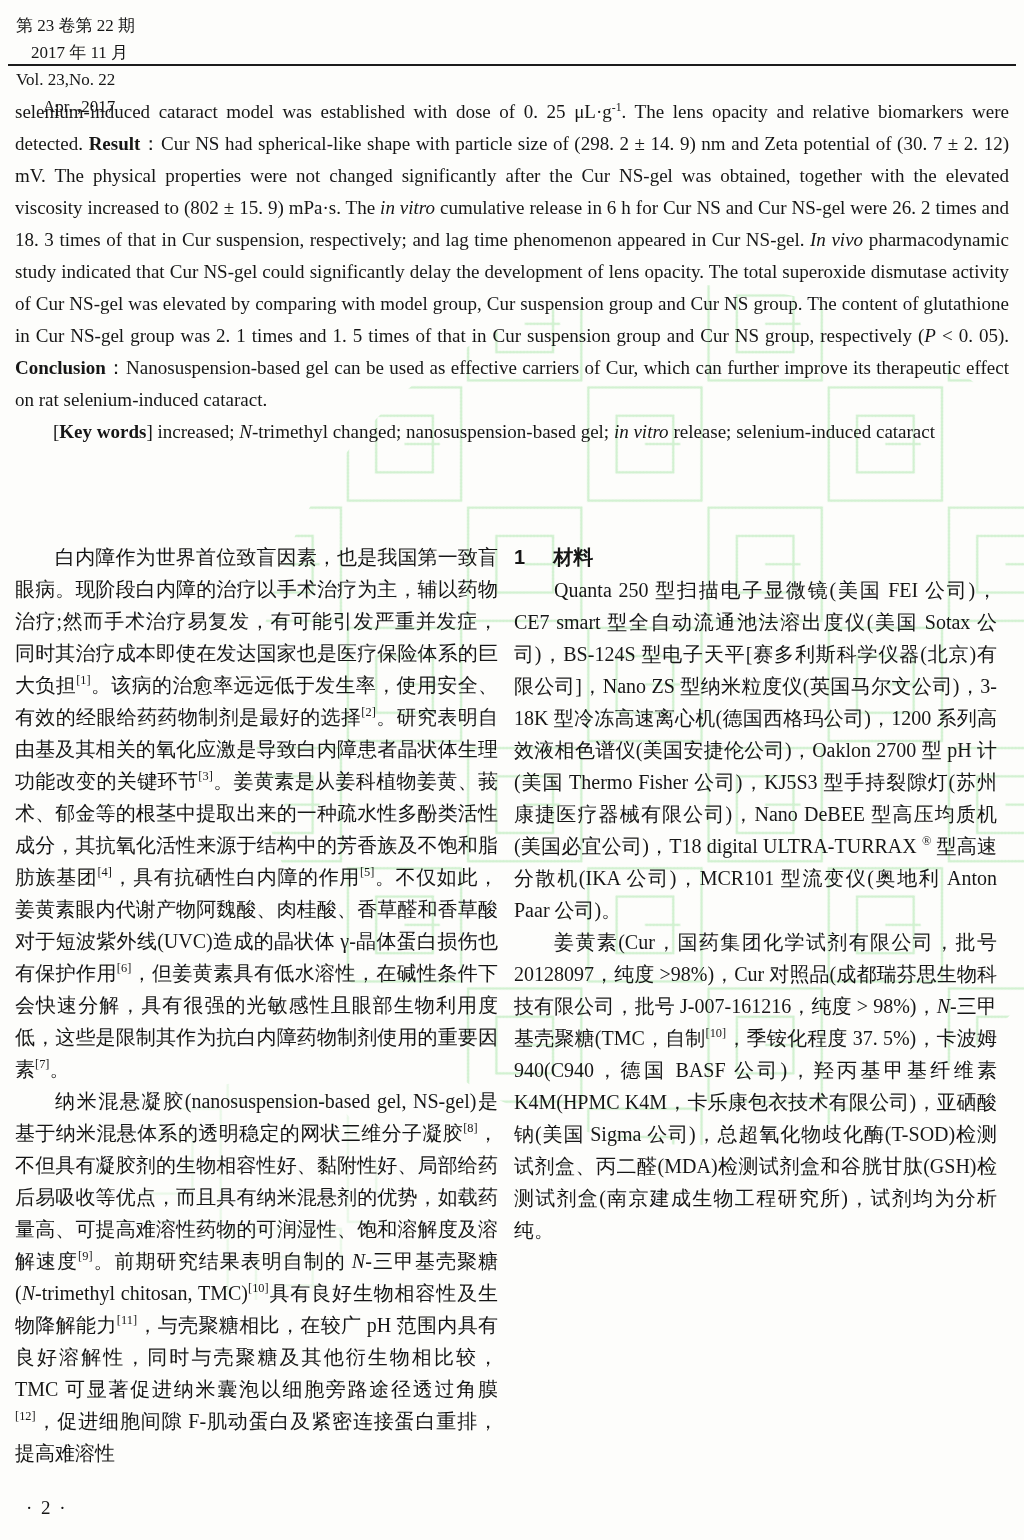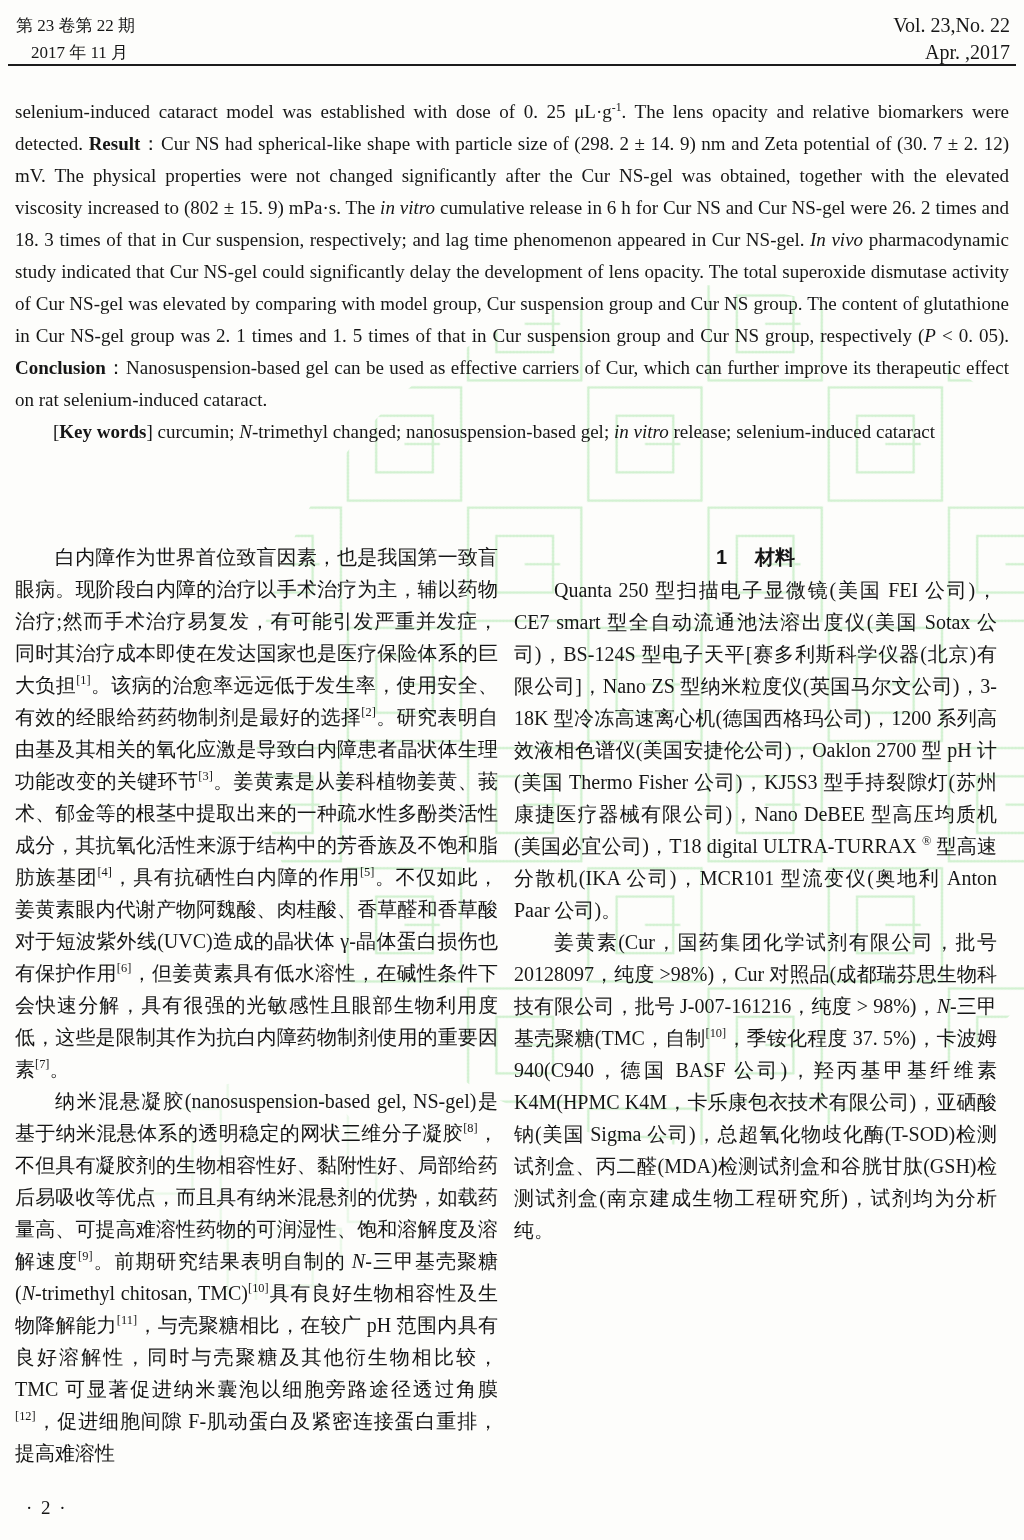--- a/index.html
+++ b/index.html
@@ -5,40 +5,40 @@
   html,body{margin:0;padding:0;background:#ffffff;}
   .page{
     position:relative;width:1024px;height:1540px;overflow:hidden;
     background:#fdfdfb;color:#161616;
     font-family:"Liberation Serif","DejaVu Serif",serif;
   }
   .watermark{position:absolute;top:0;left:0;z-index:0;pointer-events:none;}
   .layer{position:absolute;z-index:1;}
 
   header{position:absolute;z-index:1;top:12px;left:16px;right:14px;
-    display:flex;justify-content:space-between;align-items:flex-start;}
+    display:flex;justify-content:space-between;align-items:flex-start;flex-direction:column;}
   .h-left{font-size:17px;line-height:27px;}
   .h-left .l2{padding-left:8px;text-align:center;}
-  .h-right{font-size:20px;line-height:27px;text-align:right;}
+  .h-right{font-size:17px;line-height:27px;text-align:right;}
   .h-center{text-align:center;flex:1;}
   .h-center .zh{font-size:24px;font-weight:700;letter-spacing:3px;
     font-family:"Liberation Sans","DejaVu Sans",sans-serif;}
   .h-center .en{font-size:17px;margin-top:4px;}
   .rule{position:absolute;z-index:1;top:64px;left:8px;right:8px;height:2px;background:#1c1c1c;}
 
   .abstract{top:96px;left:15px;width:994px;}
   .eng{margin:0;font-size:19px;line-height:32px;text-align:justify;}
   .kw{text-indent:2em;}
 
   .columns{top:541px;left:15px;width:994px;display:flex;gap:16px;}
   .col{width:483px;}
   .zhp{margin:0;font-size:20px;line-height:32px;text-align:justify;}
   .indent{text-indent:2em;}
   .sec{margin:0;font-size:20px;line-height:33px;font-weight:700;
-    font-family:"Liberation Sans","DejaVu Sans",sans-serif;text-align:center;}
+    font-family:"Liberation Sans","DejaVu Sans",sans-serif;}
   .sec-title{margin-left:1.4em;}
 
   sup{font-size:0.62em;vertical-align:super;line-height:0;}
   .b{font-weight:700;}
   .i{font-style:italic;}
 
   .pagenum{top:1497px;left:26px;font-size:19px;letter-spacing:2px;}
 </style>
 </head>
 <body>
@@ -67,21 +67,21 @@
     <div class="h-right">
       <div>Vol. 23,No. 22</div>
       <div>Apr. ,2017</div>
     </div>
   </header>
 
   <div class="rule"></div>
 
   <section class="layer abstract">
     <p class="eng"><span>selenium-induced cataract model was established with dose of 0. 25 μL·g</span><sup>-1</sup><span>. The lens opacity and relative biomarkers were detected. </span><span class="b">Result</span><span>：</span><span>Cur NS had spherical-like shape with particle size of (298. 2 ± 14. 9) nm and Zeta potential of (30. 7 ± 2. 12) mV. The physical properties were not changed significantly after the Cur NS-gel was obtained, together with the elevated viscosity increased to (802 ± 15. 9) mPa·s. The </span><span class="i">in vitro</span><span> cumulative release in 6 h for Cur NS and Cur NS-gel were 26. 2 times and 18. 3 times of that in Cur suspension, respectively; and lag time phenomenon appeared in Cur NS-gel. </span><span class="i">In vivo</span><span> pharmacodynamic study indicated that Cur NS-gel could significantly delay the development of lens opacity. The total superoxide dismutase activity of Cur NS-gel was elevated by comparing with model group, Cur suspension group and Cur NS group. The content of glutathione in Cur NS-gel group was 2. 1 times and 1. 5 times of that in Cur suspension group and Cur NS group, respectively (</span><span class="i">P</span><span> &lt; 0. 05). </span><span class="b">Conclusion</span><span>：</span><span>Nanosuspension-based gel can be used as effective carriers of Cur, which can further improve its therapeutic effect on rat selenium-induced cataract.</span></p>
-    <p class="eng kw"><span>[</span><span class="b">Key words</span><span>]    curcumin; </span><span class="i">N</span><span>-trimethyl changed; nanosuspension-based gel; </span><span class="i">in vitro</span><span> release; selenium-induced cataract</span></p>
+    <p class="eng kw"><span>[</span><span class="b">Key words</span><span>]    increased; </span><span class="i">N</span><span>-trimethyl changed; nanosuspension-based gel; </span><span class="i">in vitro</span><span> release; selenium-induced cataract</span></p>
   </section>
 
   <section class="layer columns">
     <div class="col">
       <p class="zhp indent"><span>白内障作为世界首位致盲因素，也是我国第一致盲眼病。现阶段白内障的治疗以手术治疗为主，辅以药物治疗;然而手术治疗易复发，有可能引发严重并发症，同时其治疗成本即使在发达国家也是医疗保险体系的巨大负担</span><sup>[1]</sup><span>。该病的治愈率远远低于发生率，使用安全、有效的经眼给药药物制剂是最好的选择</span><sup>[2]</sup><span>。研究表明自由基及其相关的氧化应激是导致白内障患者晶状体生理功能改变的关键环节</span><sup>[3]</sup><span>。姜黄素是从姜科植物姜黄、莪术、郁金等的根茎中提取出来的一种疏水性多酚类活性成分，其抗氧化活性来源于结构中的芳香族及不饱和脂肪族基团</span><sup>[4]</sup><span>，具有抗硒性白内障的作用</span><sup>[5]</sup><span>。不仅如此，姜黄素眼内代谢产物阿魏酸、肉桂酸、香草醛和香草酸对于短波紫外线(UVC)造成的晶状体 γ-晶体蛋白损伤也有保护作用</span><sup>[6]</sup><span>，但姜黄素具有低水溶性，在碱性条件下会快速分解，具有很强的光敏感性且眼部生物利用度低，这些是限制其作为抗白内障药物制剂使用的重要因素</span><sup>[7]</sup><span>。</span></p>
       <p class="zhp indent"><span>纳米混悬凝胶(nanosuspension-based gel, NS-gel)是基于纳米混悬体系的透明稳定的网状三维分子凝胶</span><sup>[8]</sup><span>，不但具有凝胶剂的生物相容性好、黏附性好、局部给药后易吸收等优点，而且具有纳米混悬剂的优势，如载药量高、可提高难溶性药物的可润湿性、饱和溶解度及溶解速度</span><sup>[9]</sup><span>。前期研究结果表明自制的 </span><span class="i">N</span><span>-三甲基壳聚糖(</span><span class="i">N</span><span>-trimethyl chitosan, TMC)</span><sup>[10]</sup><span>具有良好生物相容性及生物降解能力</span><sup>[11]</sup><span>，与壳聚糖相比，在较广 pH 范围内具有良好溶解性，同时与壳聚糖及其他衍生物相比较，TMC 可显著促进纳米囊泡以细胞旁路途径透过角膜</span><sup>[12]</sup><span>，促进细胞间隙 F-肌动蛋白及紧密连接蛋白重排，提高难溶性</span></p>
     </div>
     <div class="col">
       <h3 class="sec">
         <span>1</span><span class="sec-title">材料</span>

